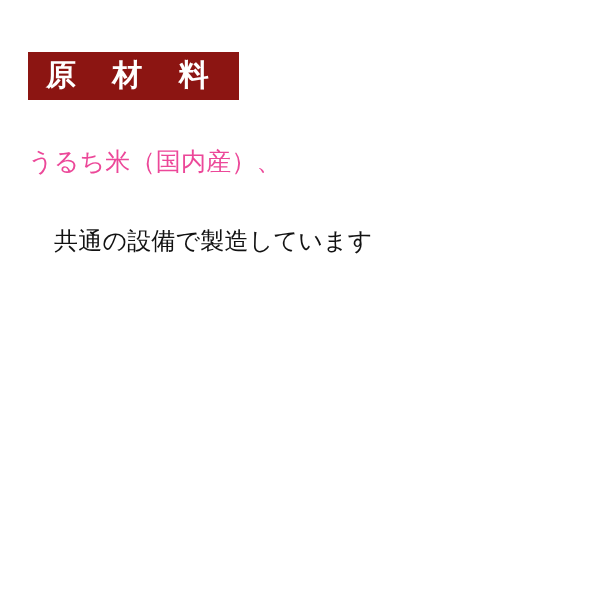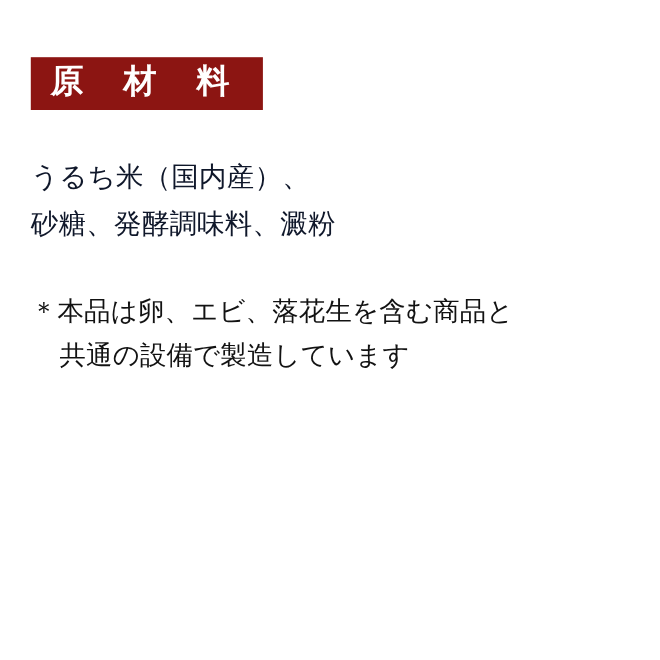--- a/index.html
+++ b/index.html
@@ -32,21 +32,21 @@
     line-height: 1.0;
     white-space: nowrap;
   }
   .ingredients {
     margin-top: 40px;
   }
   .ing-line {
     font-size: 25px;
     line-height: 1.72;
     letter-spacing: 0.2px;
-    color: #0f172a;
+    color: #ec4899;
     white-space: nowrap;
   }
   .notes {
     margin-top: 38px;
   }
   .note-line {
     font-size: 24px;
     line-height: 1.66;
     letter-spacing: 0.2px;
     color: #121212;
@@ -58,21 +58,19 @@
 </style>
 </head>
 <body>
 
 <div class="page">
 
   <div class="heading-band">原 材 料</div>
 
   <div class="ingredients">
     <div class="ing-line">うるち米（国内産）、</div>
-    <div class="ing-line">砂糖、発酵調味料、澱粉</div>
   </div>
 
   <div class="notes">
-    <div class="note-line">＊本品は卵、エビ、落花生を含む商品と</div>
     <div class="note-line indent">共通の設備で製造しています</div>
   </div>
 
 </div>
 
 </body></html>

